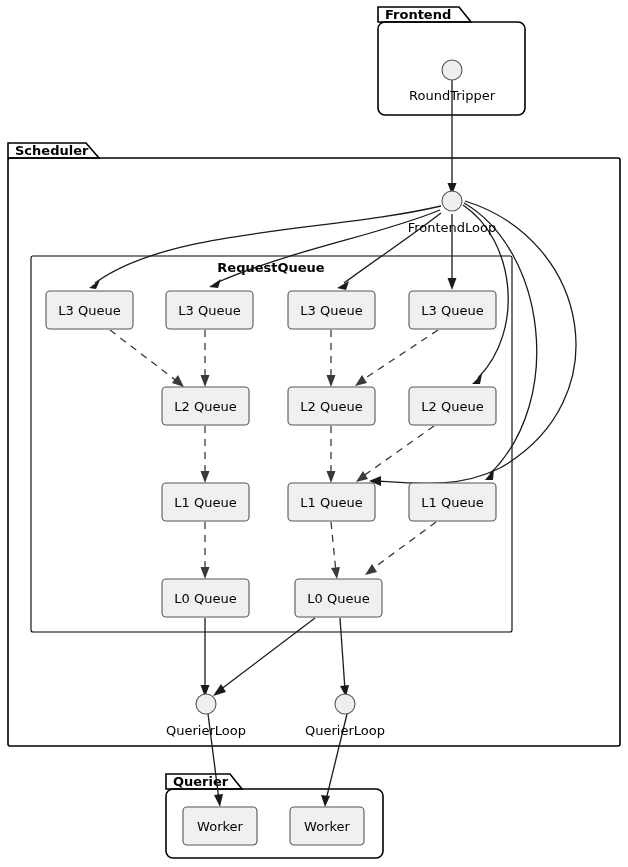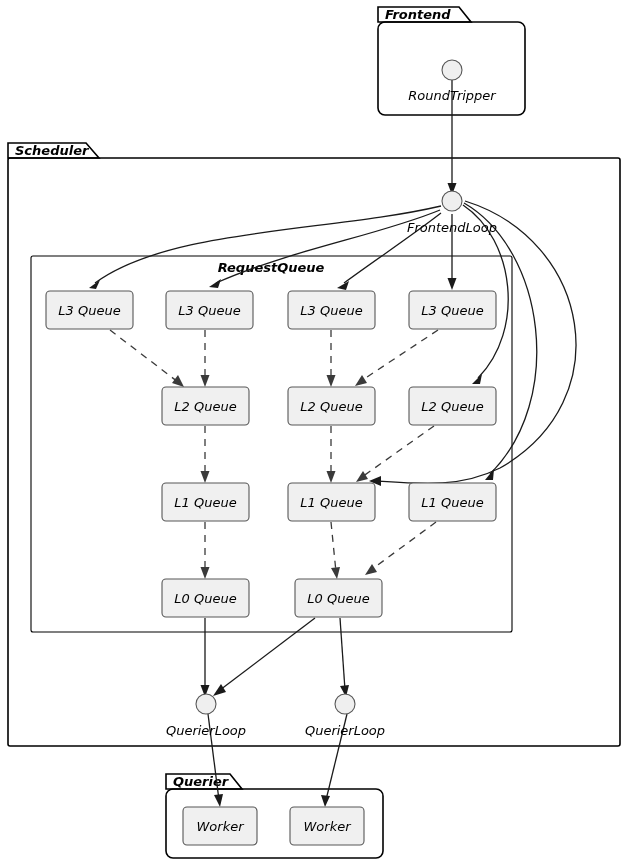--- a/index.html
+++ b/index.html
@@ -10,21 +10,20 @@
   body {
     width: 628px;
     height: 867px;
     overflow: hidden;
     font-family: "DejaVu Sans", sans-serif;
   }
   #diagram-root {
     position: relative;
     width: 628px;
     height: 867px;
-    font-style: italic;
   }
   svg.diagram {
     display: block;
     width: 628px;
     height: 867px;
   }
   .frame-border {
     fill: none;
     stroke: #000000;
     stroke-width: 1.6;

